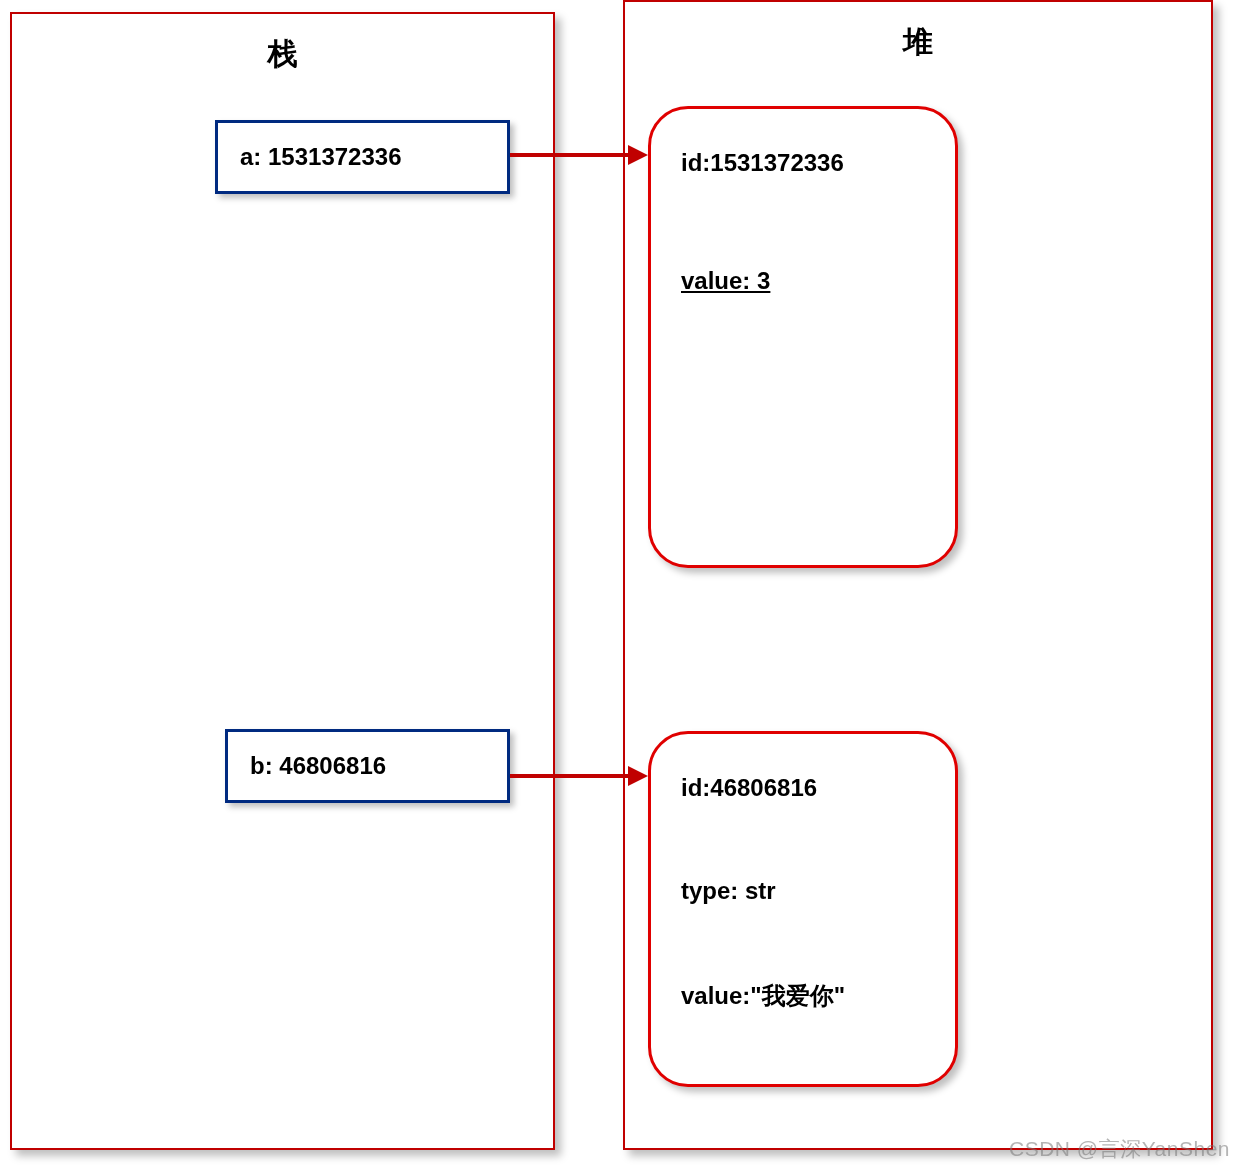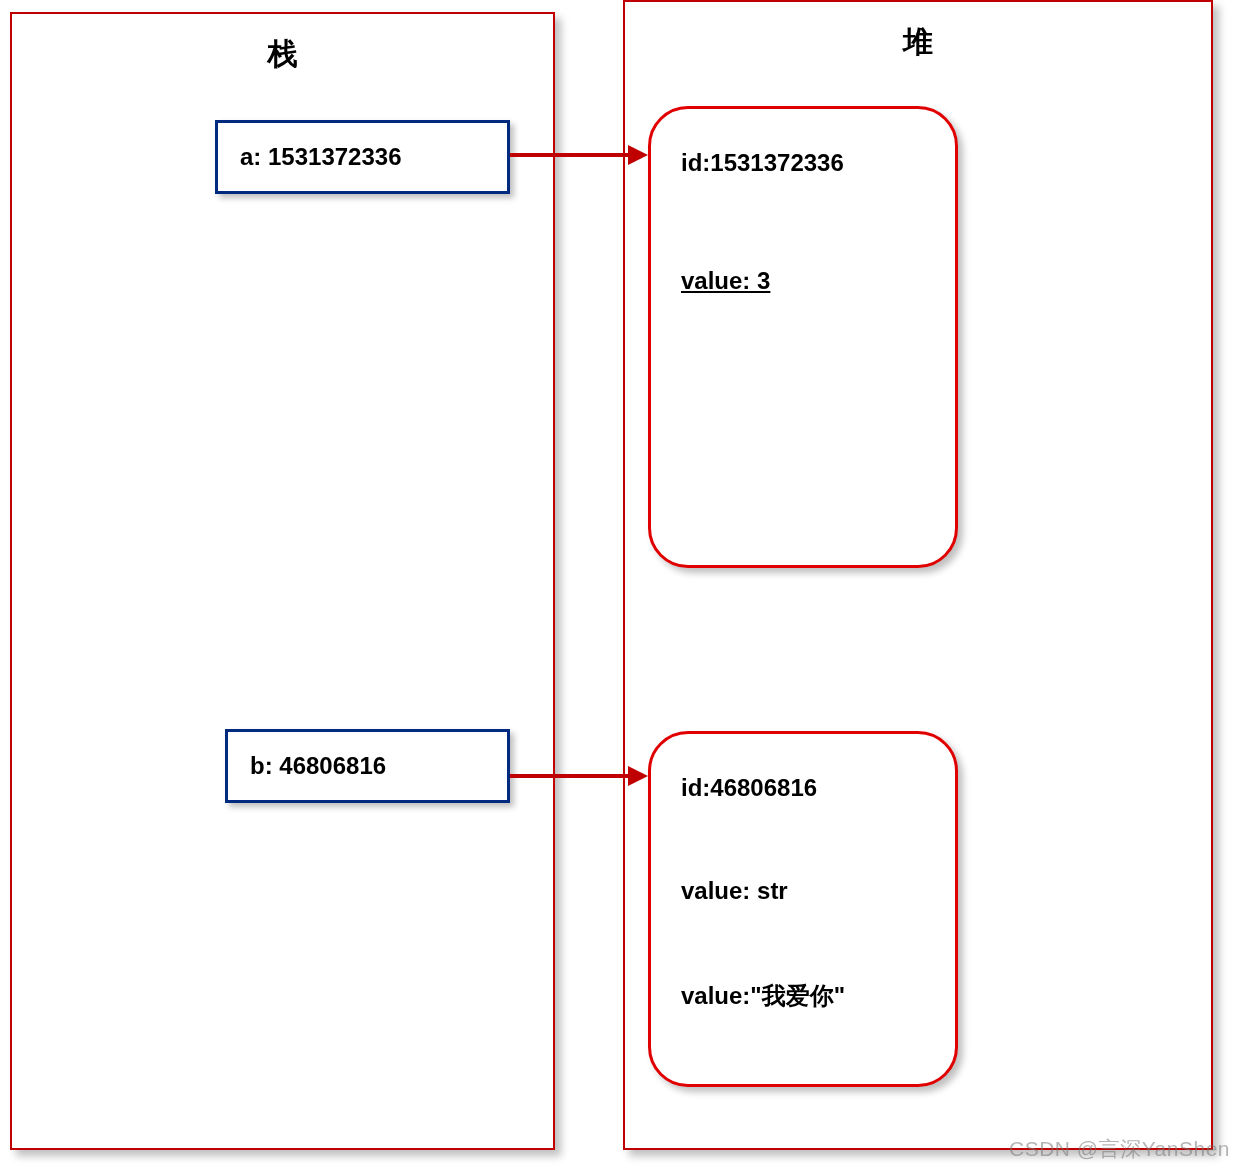--- a/index.html
+++ b/index.html
@@ -124,18 +124,18 @@
     <div class="arrow-head"></div>
   </div>
 
   <div class="obj-box obj-a">
     <div class="obj-line">id:1531372336</div>
     <div class="obj-line">value:  3</div>
   </div>
 
   <div class="obj-box obj-b">
     <div class="obj-line">id:46806816</div>
-    <div class="obj-line">value: str</div>
+    <div class="obj-line">type: str</div>
     <div class="obj-line">value:"我爱你"</div>
   </div>
 
   <div class="watermark">CSDN @言深YanShen</div>
 </div>
 
 </body></html>

